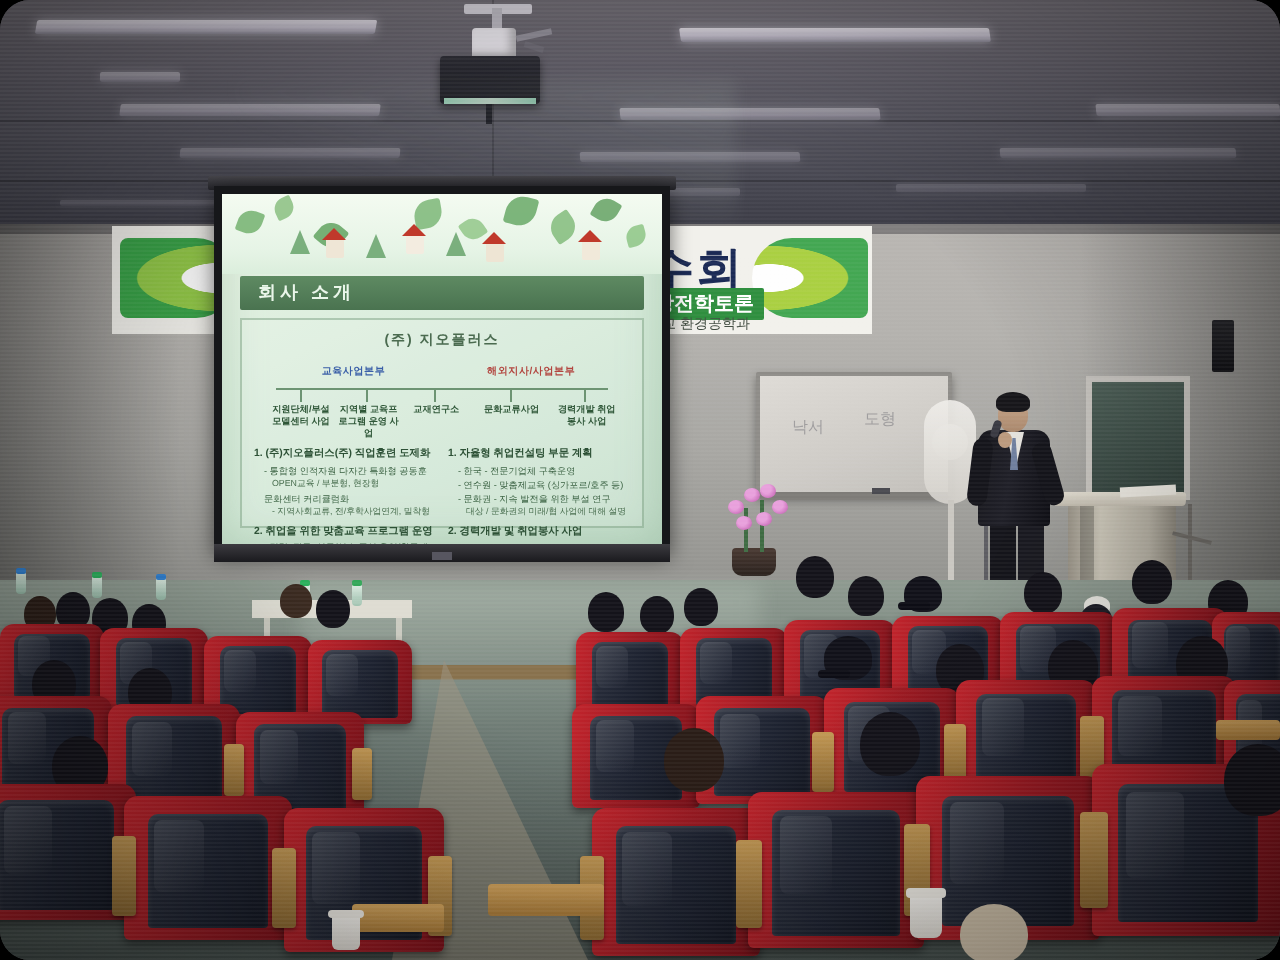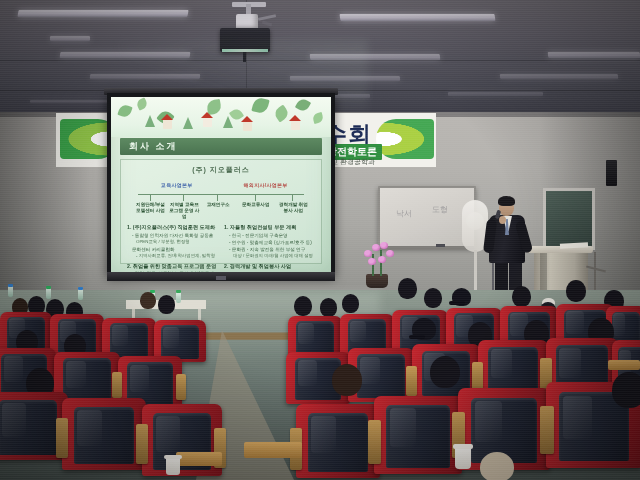--- a/index.html
+++ b/index.html
@@ -1,17 +1,17 @@
 <!DOCTYPE html>
 <html><head>
 <meta charset="utf-8">
 <style>
   html,body{margin:0;padding:0;background:#000;}
   body{font-family:"Liberation Sans",sans-serif;}
-  #stage{position:relative;width:640px;height:480px;overflow:hidden;background:#2b2b30;}
+  #stage{position:relative;width:640px;height:480px;overflow:hidden;background:#2b2b30;border-radius:15px;}
 
   
   .ceiling{position:absolute;left:0;top:0;width:640px;height:118px;
     background:linear-gradient(180deg,#6e6a72 0%,#615e68 28%,#53525c 55%,#45454f 80%,#3a3a44 100%);}
   .ceil-seam{position:absolute;background:rgba(0,0,0,.18);}
   .light{position:absolute;background:linear-gradient(180deg,#d8d4dc,#bdb8c6 60%,#8e8b98);
     box-shadow:0 0 6px rgba(230,228,240,.45);border-radius:1px;}
   .light.dim{opacity:.55;}
   .light.dimmer{opacity:.33;}
   .light.dimmest{opacity:.2;}

